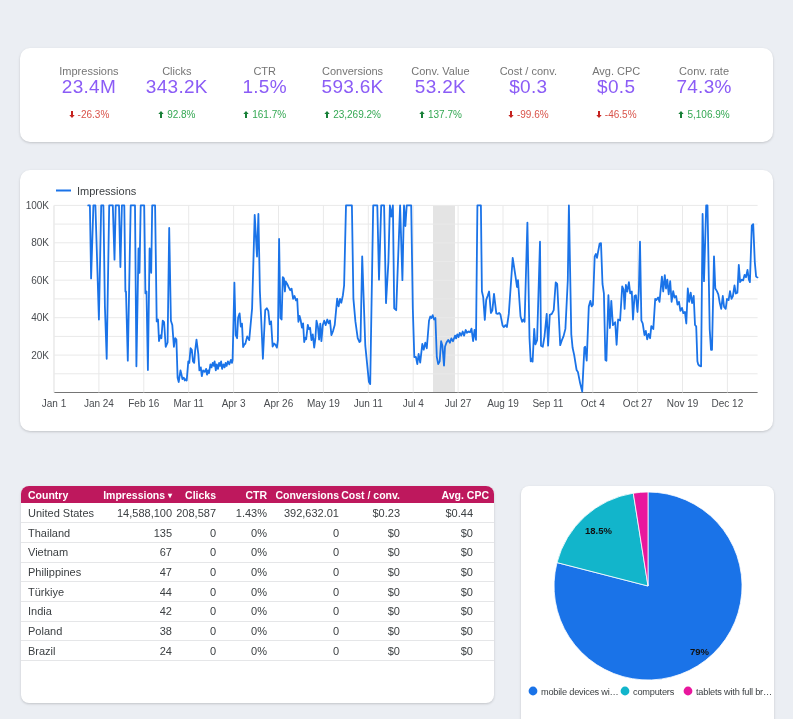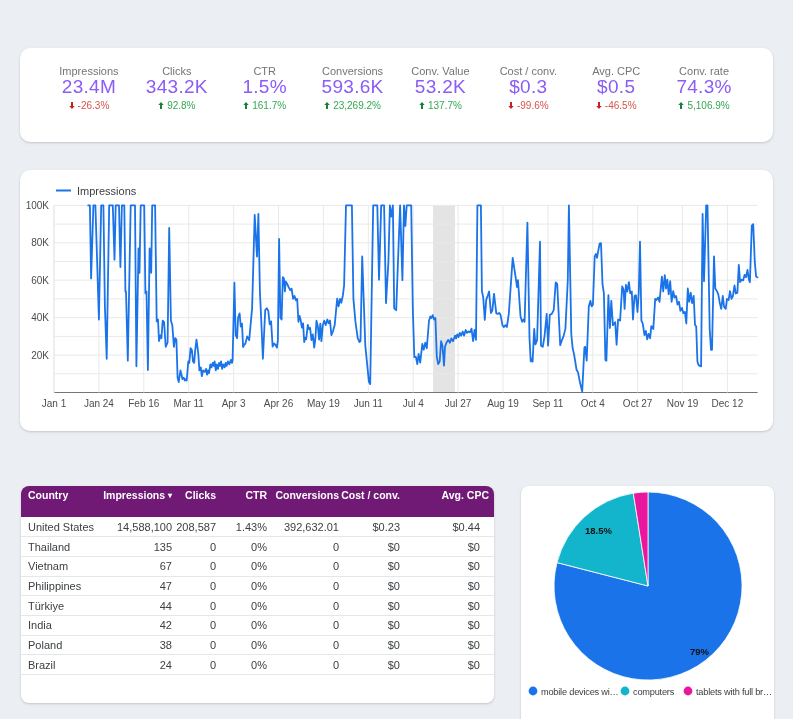--- a/index.html
+++ b/index.html
@@ -1,30 +1,30 @@
 <!DOCTYPE html>
 <html><head><meta charset="utf-8">
 <style>
 *{margin:0;padding:0;box-sizing:border-box;}
 html,body{width:793px;height:719px;background:#ebeef3;font-family:"Liberation Sans",sans-serif;overflow:hidden;}
 .card{position:absolute;background:#fff;border-radius:10px;box-shadow:0 1px 3px rgba(0,0,0,.12),0 1px 2px rgba(0,0,0,.06);}
 #card1{left:20px;top:48px;width:753px;height:94px;padding:15px 25px 0 25px;display:flex;}
 .sc{flex:1;text-align:center;}
 .sclab{font-size:11px;color:#757575;line-height:13px;margin-top:2px;}
 .scval{font-size:19px;color:#8b5cf6;line-height:21px;margin-top:-2px;letter-spacing:.3px;}
-.scdelta{font-size:10px;margin-top:3px;display:flex;align-items:center;justify-content:center;}
+.scdelta{font-size:10px;margin-top:12px;display:flex;align-items:center;justify-content:center;}
 .dup span{color:#34a853;}
 .ddown span{color:#d9534a;}
 #card2{left:20px;top:170px;width:753px;height:261px;}
 #card3{left:21px;top:486px;width:473px;height:217px;overflow:hidden;border-radius:8px;}
 #card4{left:521px;top:486px;width:253px;height:245px;border-radius:8px;}
 table{border-collapse:collapse;table-layout:fixed;width:473px;font-size:11px;color:#3c4043;}
-.thead{position:relative;height:31px;background:#701a75;}
+.thead{position:relative;height:17px;background:#be185d;}
 .thead span{position:absolute;top:2.5px;color:#fff;font-weight:bold;font-size:10.5px;white-space:nowrap;}
-td:last-child{padding-right:14px;}
+td:last-child{padding-right:21px;}
 td{white-space:nowrap;overflow:hidden;height:19.7px;text-align:right;padding:0;border-bottom:1px solid #e5e6e8;}
 td.c0{text-align:left;padding-left:7px;}
 .sort{font-size:8px;vertical-align:1px;}
 </style></head>
 <body>
 <div class="card" id="card1">
 <div class="sc">
       <div class="sclab">Impressions</div>
       <div class="scval">23.4M</div>
       <div class="scdelta ddown">

